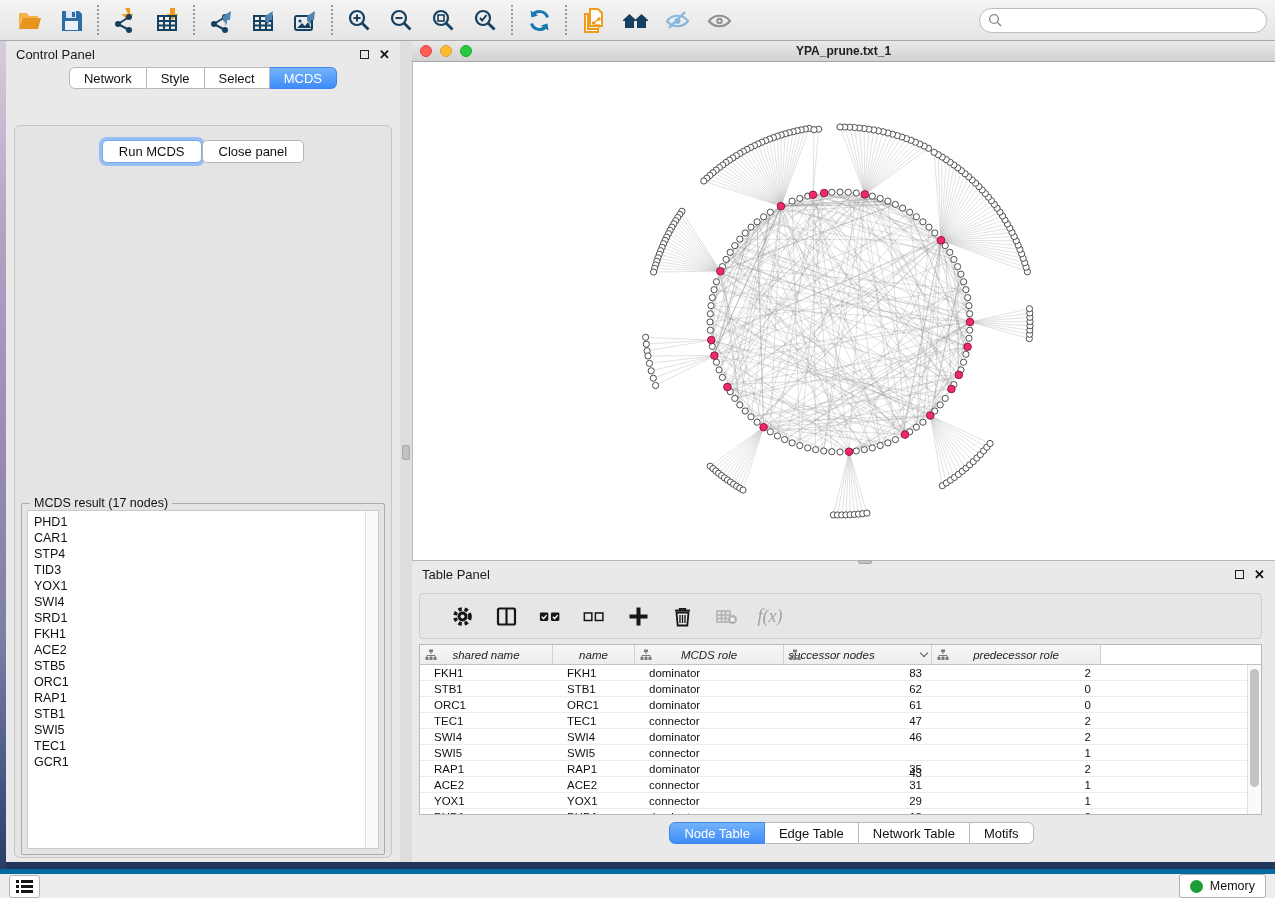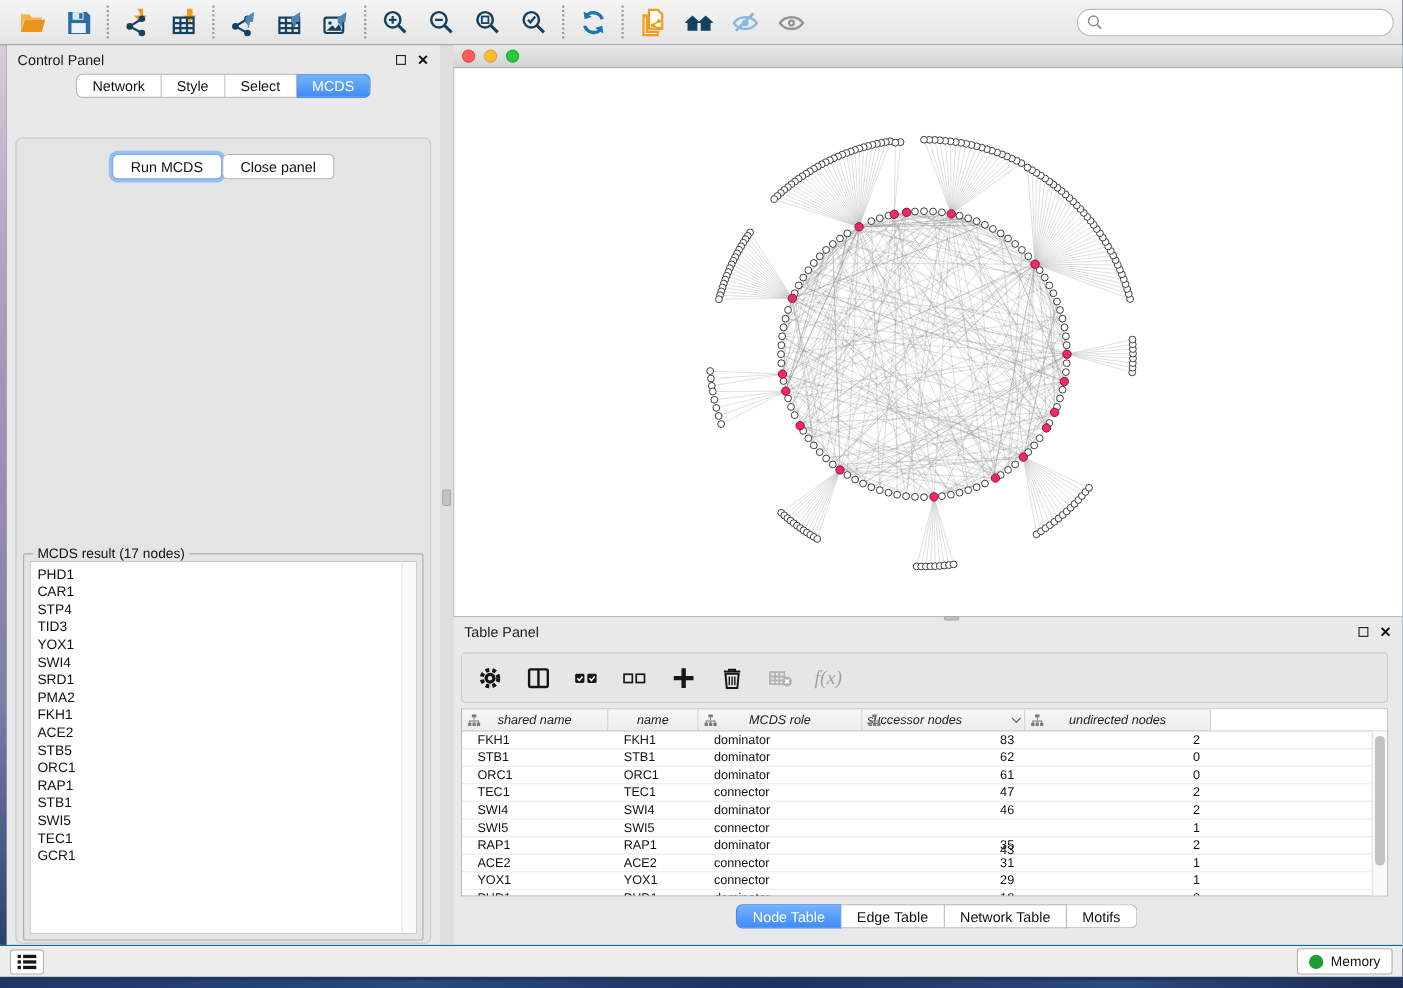--- a/index.html
+++ b/index.html
@@ -83,21 +83,21 @@
   #net-canvas { position:absolute; left:0; right:0; top:21px; height:498px; background:#fff;
     border-left:1px solid #bdbdbd; }
 
   
   #table-panel { position:absolute; left:0; right:0; top:519px; bottom:0; background:#e9e9e9;
     border-top:1px solid #b9b9b9; }
   #table-panel .grip-h { position:absolute; top:-1px; left:446px; width:14px; height:4px;
     background:#c2c2c2; border:1px solid #a8a8a8; border-radius:2px; }
   #tp-toolbar { position:absolute; left:7px; right:13px; top:32px; height:46px;
     background:#e6e6e6; border:1px solid #cdcdcd; border-radius:4px;
-    display:flex; align-items:center; padding-left:10px; gap:14px; }
+    display:flex; align-items:center; padding-left:27px; gap:14px; }
   .tp-btn { width:30px; height:30px; display:flex; align-items:center; justify-content:center; }
   .tp-btn svg { width:23px; height:23px; }
   #fx-icon { font-family:"Liberation Serif", serif; font-style:italic; font-size:18px; color:#a2a2a2; }
   #tp-table { position:absolute; left:7px; right:13px; top:83px; bottom:47px;
     background:#fff; border:1px solid #b9b9b9; }
   #tp-header { display:flex; height:20px; background:linear-gradient(#f7f7f7,#ededed);
     border-bottom:1px solid #c3c3c3;font-style:italic; }
   .th { position:relative; display:flex; align-items:center; justify-content:center;
     font-size:11.5px; color:#222; border-right:1px solid #d2d2d2; }
   .th .hier { position:absolute; left:5px; top:4px; }
@@ -109,22 +109,22 @@
   .td { font-size:11.5px; color:#111; white-space:nowrap; overflow:hidden; }
   .td.l { padding-left:14px; text-align:left; }
   .td.r { padding-right:10px; text-align:right; }
   #tp-vscroll { position:absolute; right:0; top:20px; bottom:0; width:14px;
     background:#fafafa; border-left:1px solid #e0e0e0; }
   #tp-vscroll .thumb { position:absolute; left:2px; right:2px; top:4px; height:118px;
     background:#c2c2c2; border-radius:5px; }
   #tp-tabs { position:absolute; left:16px; right:0; bottom:18px; display:flex; justify-content:center; }
 
   
-  #status-bar { position:absolute; left:0; right:0; bottom:10px; height:29px; background:#ededed;
-    border-top:1px solid #0369a1; display:flex; align-items:center; padding:0 9px; }
+  #status-bar { position:absolute; left:0; right:0; bottom:0; height:29px; background:#ededed;
+    border-top:5px solid #0369a1; display:flex; align-items:center; padding:0 9px; }
   #list-btn { width:31px; height:23px; background:#fff; border:1px solid #b5b5b5; border-radius:3px;
     display:flex; align-items:center; justify-content:center; }
   #memory-btn { margin-left:auto; height:24px; background:#fff; border:1px solid #b0b0b0;
     border-radius:3px; display:flex; align-items:center; padding:0 10px; gap:7px; font-size:12.5px; color:#111; }
   #memory-dot { width:13px; height:13px; border-radius:50%; background:#1d9e34; }
 </style>
 </head>
 <body>
 
 <div id="app">
@@ -301,21 +301,20 @@
         <span id="result-legend">MCDS result (17 nodes)</span>
         <div id="result-list">
           <div id="result-items">
               <div>PHD1</div>
               <div>CAR1</div>
               <div>STP4</div>
               <div>TID3</div>
               <div>YOX1</div>
               <div>SWI4</div>
               <div>SRD1</div>
-              <div>PMA2</div>
               <div>FKH1</div>
               <div>ACE2</div>
               <div>STB5</div>
               <div>ORC1</div>
               <div>RAP1</div>
               <div>STB1</div>
               <div>SWI5</div>
               <div>TEC1</div>
               <div>GCR1</div>
             </div>
@@ -327,20 +326,21 @@
 
   <div id="v-splitter">
       <span class="grip"></span>
     </div>
 
   <div id="right-col">
     <div id="net-titlebar">
       <span class="tl red"></span>
       <span class="tl yel"></span>
       <span class="tl grn"></span>
+      <span id="net-title">YPA_prune.txt_1</span>
     </div>
     <div id="net-canvas">
       <svg id="net-svg" width="863" height="498" viewBox="0 0 863 498">
           <g stroke="#909090" stroke-width="0.65" stroke-opacity="0.42">
             <line x1="368.0" y1="144.2" x2="482.4" y2="142.4"></line>
             <line x1="368.0" y1="144.2" x2="482.4" y2="142.4"></line>
             <line x1="368.0" y1="144.2" x2="474.9" y2="380.9"></line>
             <line x1="368.0" y1="144.2" x2="344.1" y2="360.2"></line>
             <line x1="368.0" y1="144.2" x2="309.4" y2="204.6"></line>
             <line x1="368.0" y1="144.2" x2="332.2" y2="171.0"></line>
@@ -1155,21 +1155,21 @@
               <span class="sort"></span>
             </div>
             <div class="th" style="width: 169px;">
               <svg class="hier" width="12" height="12" viewBox="0 0 12 12">
                 <rect x="4" y="0.5" width="4" height="2.6" fill="#7a7a7a"></rect>
                 <path d="M6 3v2M2 8V6.5h8V8M6 8V6.5" stroke="#7a7a7a" fill="none"></path>
                 <rect x="0.5" y="8" width="3" height="3" fill="#7a7a7a"></rect>
                 <rect x="4.5" y="8" width="3" height="3" fill="#7a7a7a"></rect>
                 <rect x="8.5" y="8" width="3" height="3" fill="#7a7a7a"></rect>
               </svg>
-              <span>undirected nodes</span>
+              <span>predecessor role</span>
             </div>
             <div class="th filler" style="flex: 1 1 0%;"></div>
           </div>
         <div id="tp-rows">
             <div class="tr">
               <div class="td l" style="width: 133px;">FKH1</div>
               <div class="td l" style="width: 82px;">FKH1</div>
               <div class="td l" style="width: 149px;">dominator</div>
               <div class="td r" style="width: 148px;">83</div>
               <div class="td r" style="width: 169px;">2</div>

